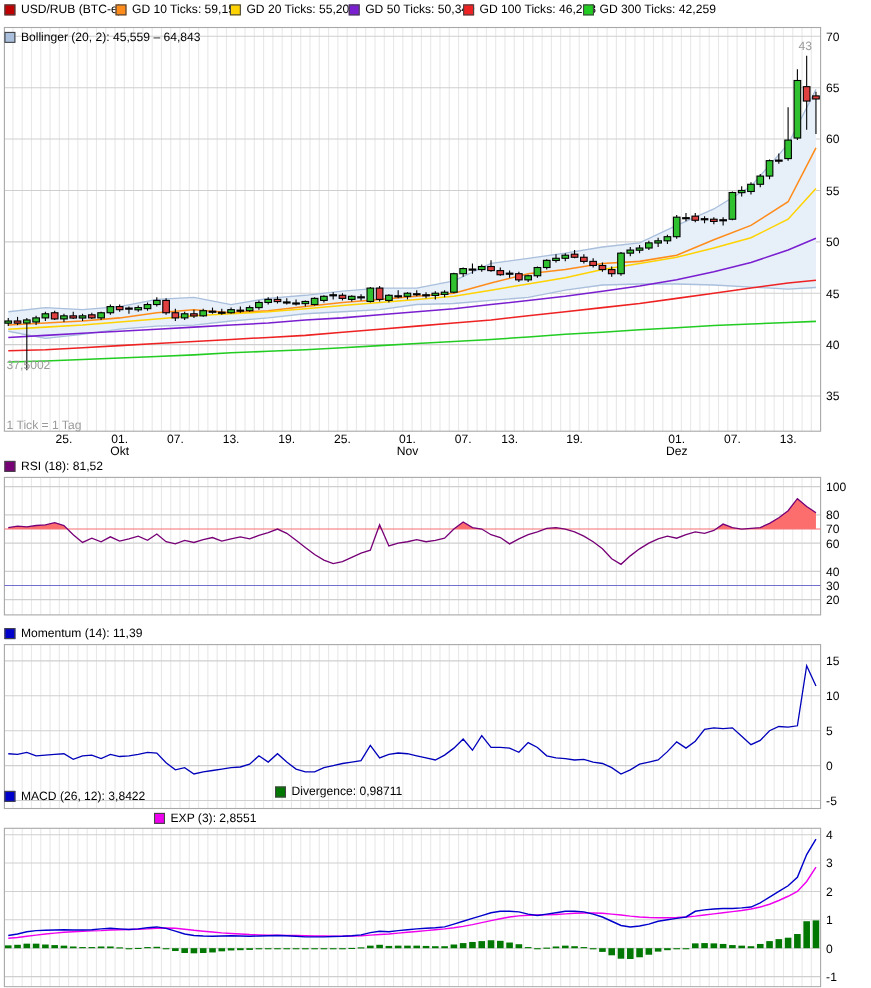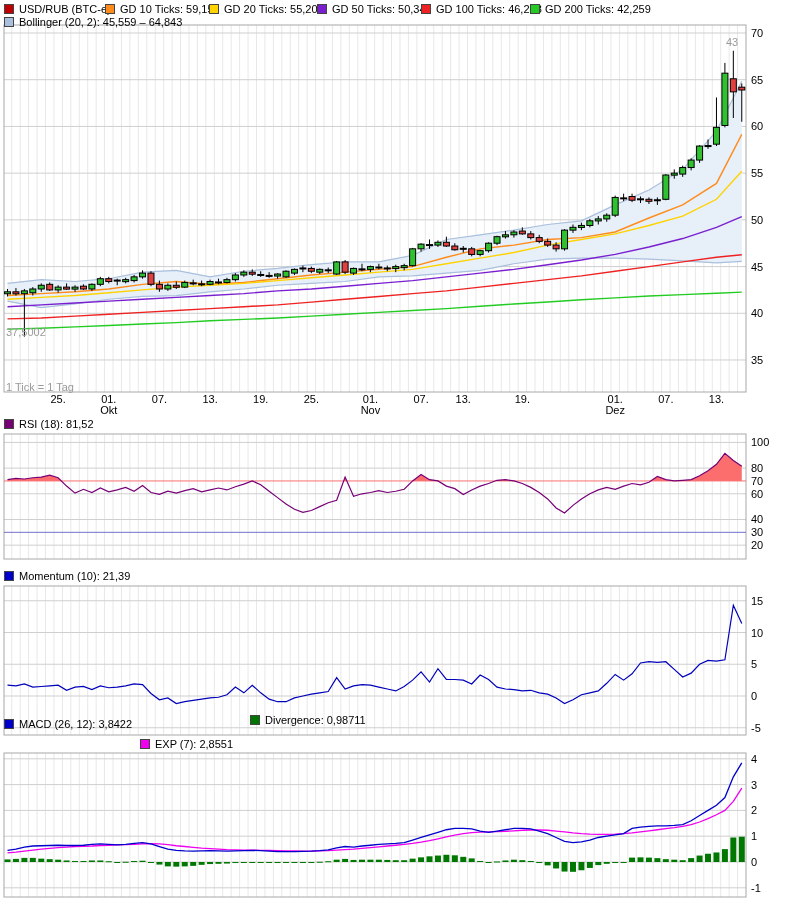--- a/index.html
+++ b/index.html
@@ -744,45 +744,45 @@
   <div class="legend-item" style="left:317px;top:3px">
     <span class="swatch" style="background: rgb(122, 31, 208);"></span>
     <span>GD 50 Ticks: 50,349</span>
   </div>
   <div class="legend-item" style="left:421px;top:3px">
     <span class="swatch" style="background: rgb(238, 34, 34);"></span>
     <span>GD 100 Ticks: 46,268</span>
   </div>
   <div class="legend-item" style="left:530px;top:3px">
     <span class="swatch" style="background: rgb(34, 204, 34);"></span>
-    <span>GD 200 Ticks: 42,259</span>
-  </div>
-
-  <div class="legend-item" style="left:4px;top:16px">
+    <span>GD 300 Ticks: 42,259</span>
+  </div>
+
+  <div class="legend-item" style="left:4px;top:28px">
     <span class="swatch" style="background: rgb(169, 191, 220);"></span>
     <span>Bollinger (20, 2): 45,559 – 64,843</span>
   </div>
 
   <div class="legend-item" style="left:4px;top:418px">
     <span class="swatch" style="background: rgb(119, 0, 119);"></span>
     <span>RSI (18): 81,52</span>
   </div>
 
   <div class="legend-item" style="left:4px;top:570px">
     <span class="swatch" style="background: rgb(0, 0, 204);"></span>
-    <span>Momentum (10): 21,39</span>
+    <span>Momentum (14): 11,39</span>
   </div>
 
   <div class="legend-item" style="left:4px;top:718px">
     <span class="swatch" style="background: rgb(0, 0, 204);"></span>
     <span>MACD (26, 12): 3,8422</span>
   </div>
   <div class="legend-item" style="left:140px;top:738px">
     <span class="swatch" style="background: rgb(238, 0, 238);"></span>
-    <span>EXP (7): 2,8551</span>
+    <span>EXP (3): 2,8551</span>
   </div>
   <div class="legend-item" style="left:250px;top:714px">
     <span class="swatch" style="background: rgb(0, 119, 0);"></span>
     <span>Divergence: 0,98711</span>
   </div>
 
   <div class="gray-note" style="left:6px;top:326px">37,5002</div>
   <div class="gray-note" style="left:6px;top:381px">1 Tick = 1 Tag</div>
   <div class="gray-note" style="left:726px;top:36px">43</div>
 </div>

